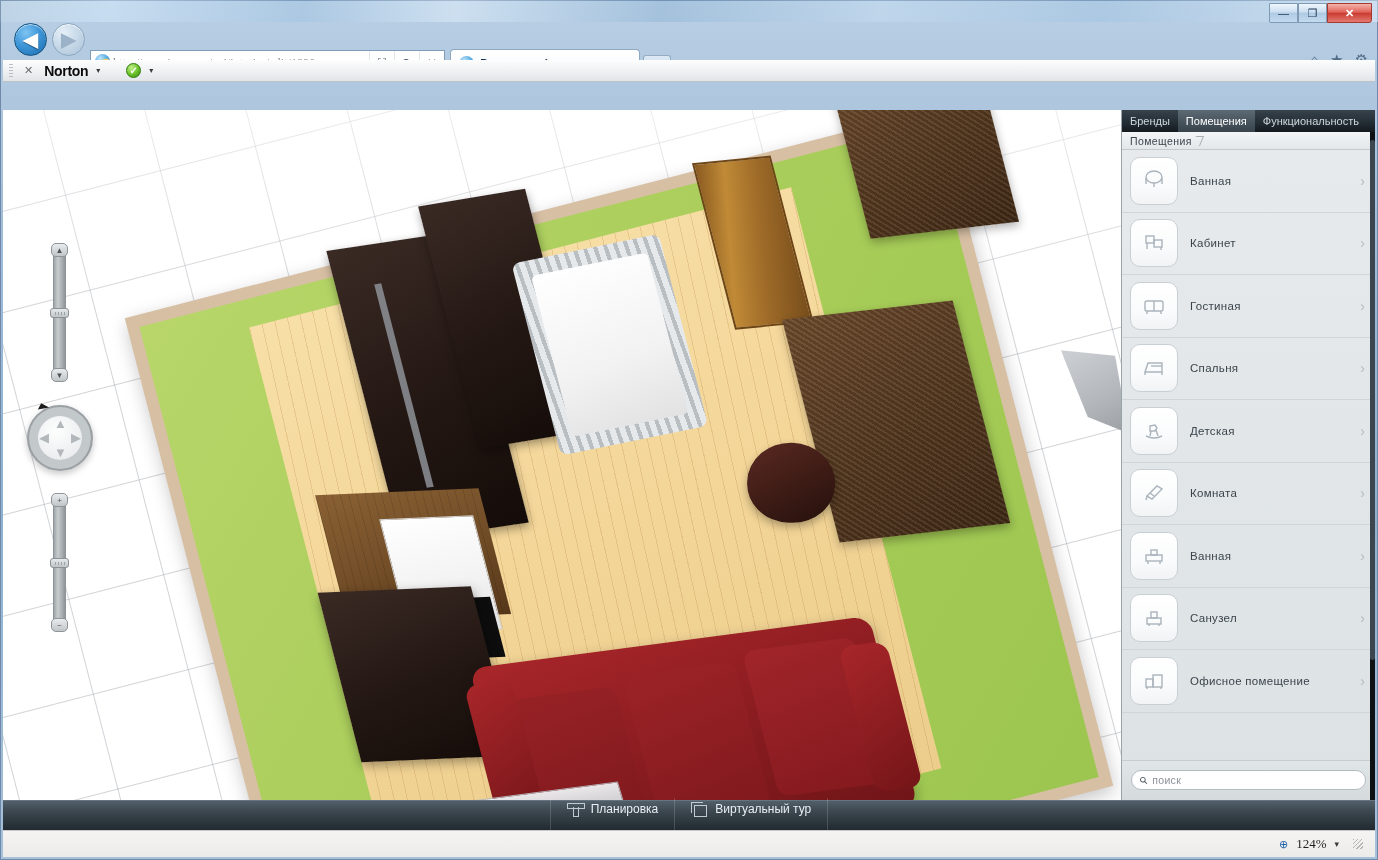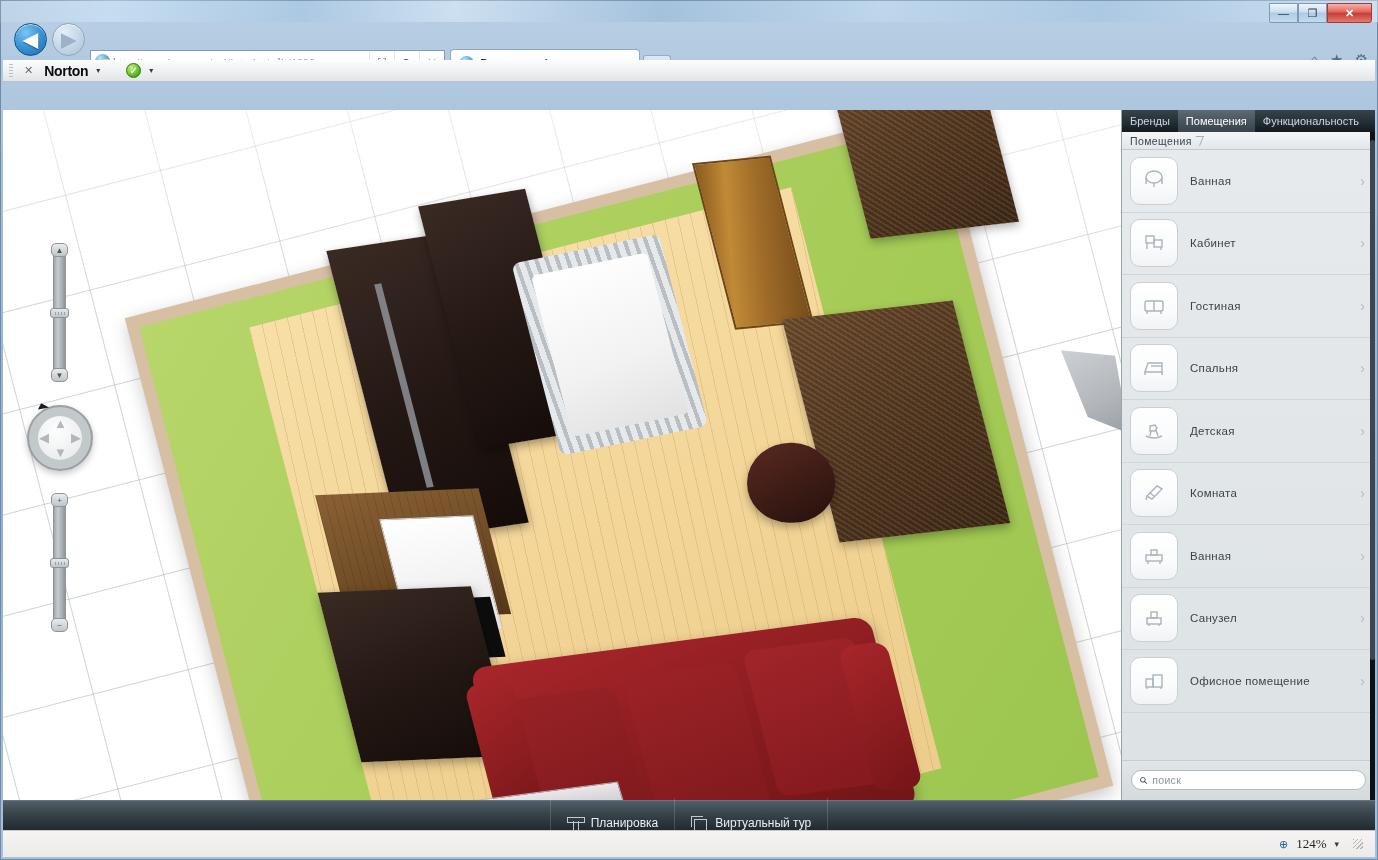--- a/index.html
+++ b/index.html
@@ -275,21 +275,21 @@
   }
 
   
   .scene-toolbar{
     position:absolute; left:3px; top:800px; width:1372px; height:30px;
     background:linear-gradient(180deg,#525f69 0%, #3a454d 40%, #212a30 100%);
     display:flex; align-items:center; justify-content:center;
     border-top:1px solid #657480;
   }
   .stb-item{
-    display:flex; align-items:flex-start; gap:8px; height:30px; padding:18px 16px;
+    display:flex; align-items:flex-end; gap:8px; height:30px; padding:18px 16px;
     color:#e8eef3; font-size:12px; cursor:pointer;
     border-left:1px solid rgba(255,255,255,.16);
   }
   .stb-item:last-child{ border-right:1px solid rgba(255,255,255,.16); }
   .stb-ico{ width:16px; height:14px; position:relative; opacity:.9; }
   
   .ico-plan:before{ content:""; position:absolute; left:0; top:1px; width:16px; height:4px;
       border:1px solid #cfd8de; }
   .ico-plan:after{ content:""; position:absolute; left:6px; top:5px; width:4px; height:9px;
       border:1px solid #cfd8de; border-top:none; }

